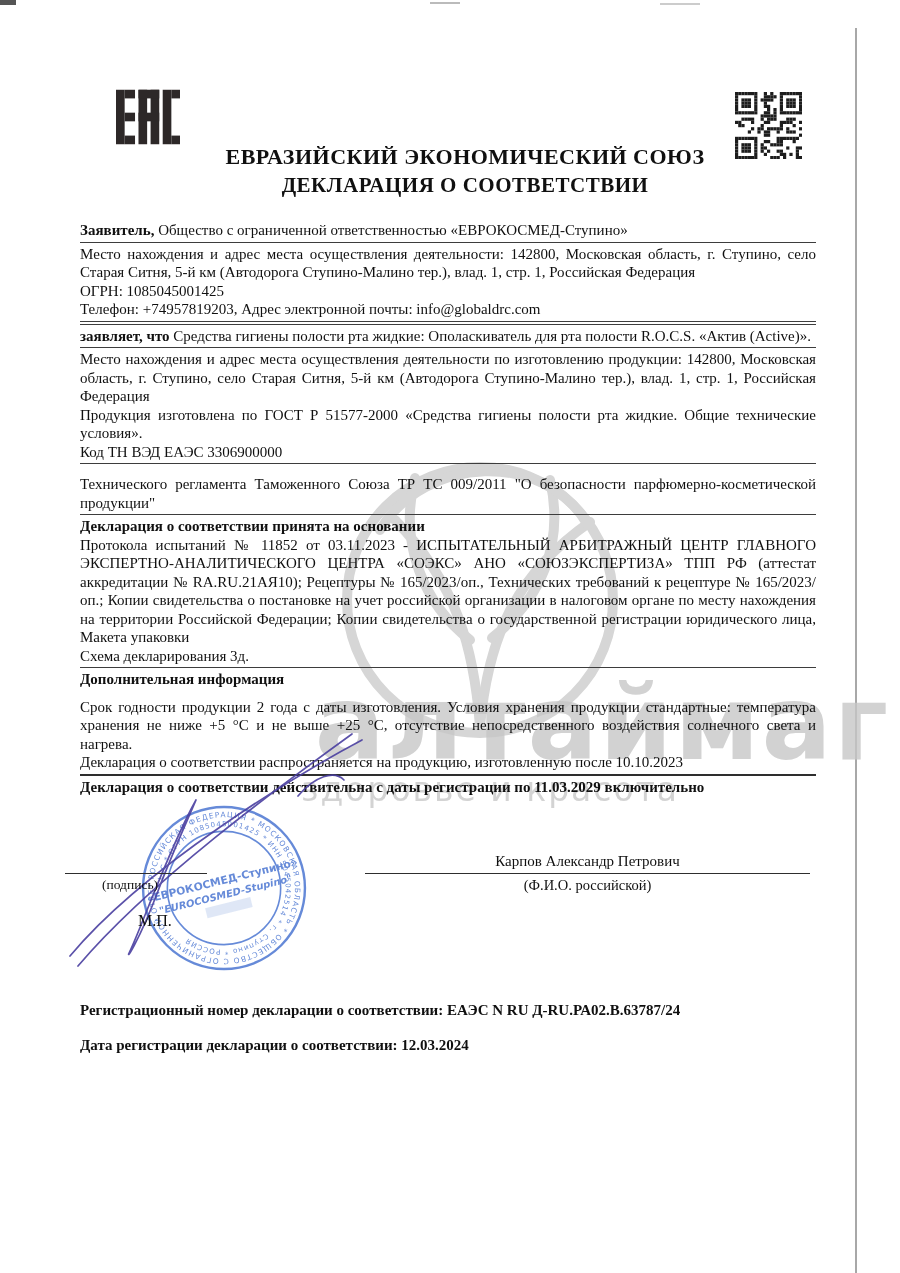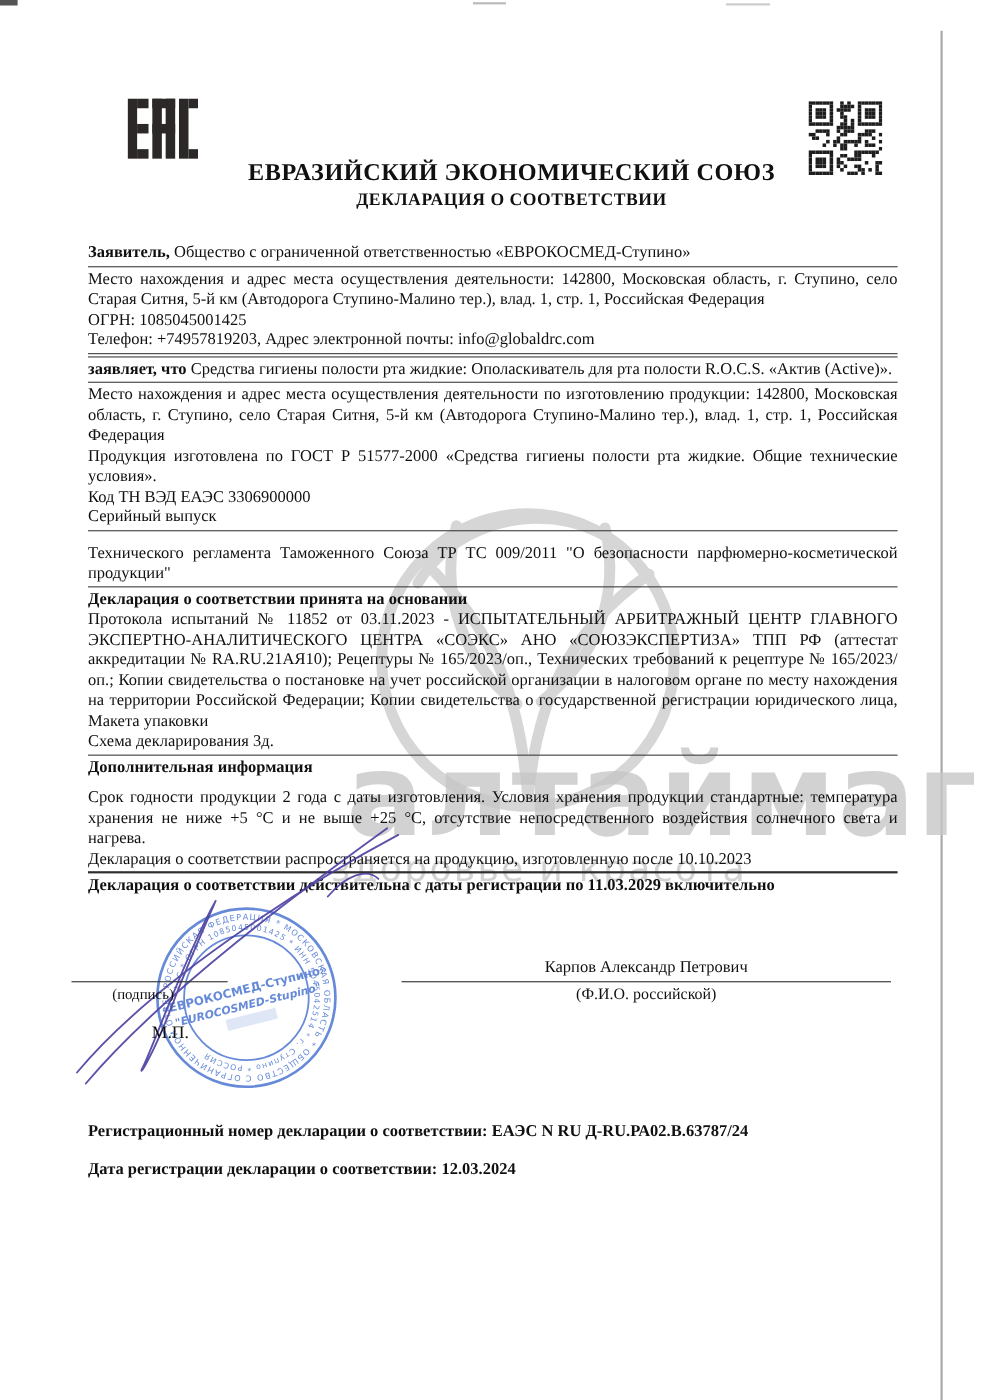--- a/index.html
+++ b/index.html
@@ -23,21 +23,21 @@
     font-family:"DejaVu Sans", sans-serif;font-size:33px;letter-spacing:2px;color:#cccccc;opacity:.85;
   }
   
   .eac-logo{position:absolute;left:116px;top:85px;z-index:2;}
   .qr{position:absolute;left:735px;top:92px;z-index:2;}
   .title-block{
     position:absolute;left:95px;top:144px;width:740px;z-index:2;
     text-align:center;font-weight:bold;
   }
   .title-l1{font-size:22px;letter-spacing:.5px;}
-  .title-l2{font-size:16px;letter-spacing:.5px;margin-top:3px;}
+  .title-l2{font-size:21px;letter-spacing:.5px;margin-top:3px;}
   
   .flow{
     position:absolute;left:80px;top:221px;width:736px;z-index:2;
     font-size:15px;line-height:18.5px;
   }
   .flow p{margin:0;}
   .j{text-align:justify;}
   .rule{border:none;border-top:1.5px solid #3d3d3d;margin:2px 0;}
   .rule.thick{border-top-width:2px;border-top-color:#2e2e2e;}
   .gap{height:9px;}
@@ -321,21 +321,20 @@
   <p class="j">Место нахождения и адрес места осуществления деятельности: 142800, Московская область, г. Ступино, село Старая Ситня, 5-й км (Автодорога Ступино-Малино тер.), влад. 1, стр. 1, Российская Федерация</p>
   <p>ОГРН: 1085045001425</p>
   <p>Телефон: +74957819203, Адрес электронной почты: info@globaldrc.com</p>
   <hr class="rule">
   <hr class="rule">
   <p class="j"><b>заявляет, что</b><span> Средства гигиены полости рта жидкие: Ополаскиватель для рта полости R.O.C.S. «Актив (Active)».</span></p>
   <hr class="rule">
   <p class="j">Место нахождения и адрес места осуществления деятельности по изготовлению продукции: 142800, Московская область, г. Ступино, село Старая Ситня, 5-й км (Автодорога Ступино-Малино тер.), влад. 1, стр. 1, Российская Федерация</p>
   <p class="j">Продукция изготовлена по ГОСТ Р 51577-2000 «Средства гигиены полости рта жидкие. Общие технические условия».</p>
   <p>Код ТН ВЭД ЕАЭС 3306900000</p>
-  <p>Серийный выпуск</p>
   <hr class="rule">
   <div class="gap"></div>
   <p class="j">Технического регламента Таможенного Союза ТР ТС 009/2011 "О безопасности парфюмерно-косметической продукции"</p>
   <hr class="rule">
   <p><b>Декларация о соответствии принята на основании</b></p>
   <p class="j">Протокола испытаний № 11852 от 03.11.2023 - ИСПЫТАТЕЛЬНЫЙ АРБИТРАЖНЫЙ ЦЕНТР ГЛАВНОГО ЭКСПЕРТНО-АНАЛИТИЧЕСКОГО ЦЕНТРА «СОЭКС» АНО «СОЮЗЭКСПЕРТИЗА» ТПП РФ (аттестат аккредитации № RA.RU.21АЯ10); Рецептуры № 165/2023/оп., Технических требований к рецептуре № 165/2023/оп.; Копии свидетельства о постановке на учет российской организации в налоговом органе по месту нахождения на территории Российской Федерации; Копии свидетельства о государственной регистрации юридического лица, Макета упаковки</p>
   <p>Схема декларирования 3д.</p>
   <hr class="rule">
   <p><b>Дополнительная информация</b></p>
   <div class="gap"></div>

